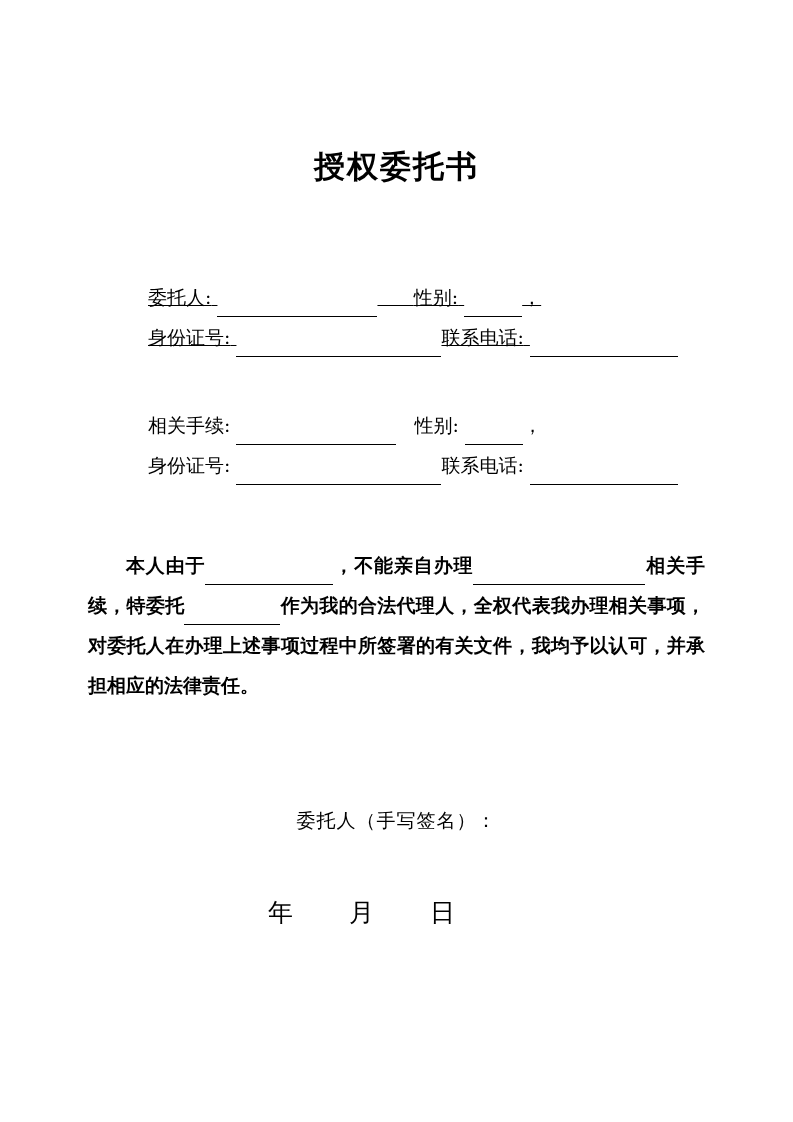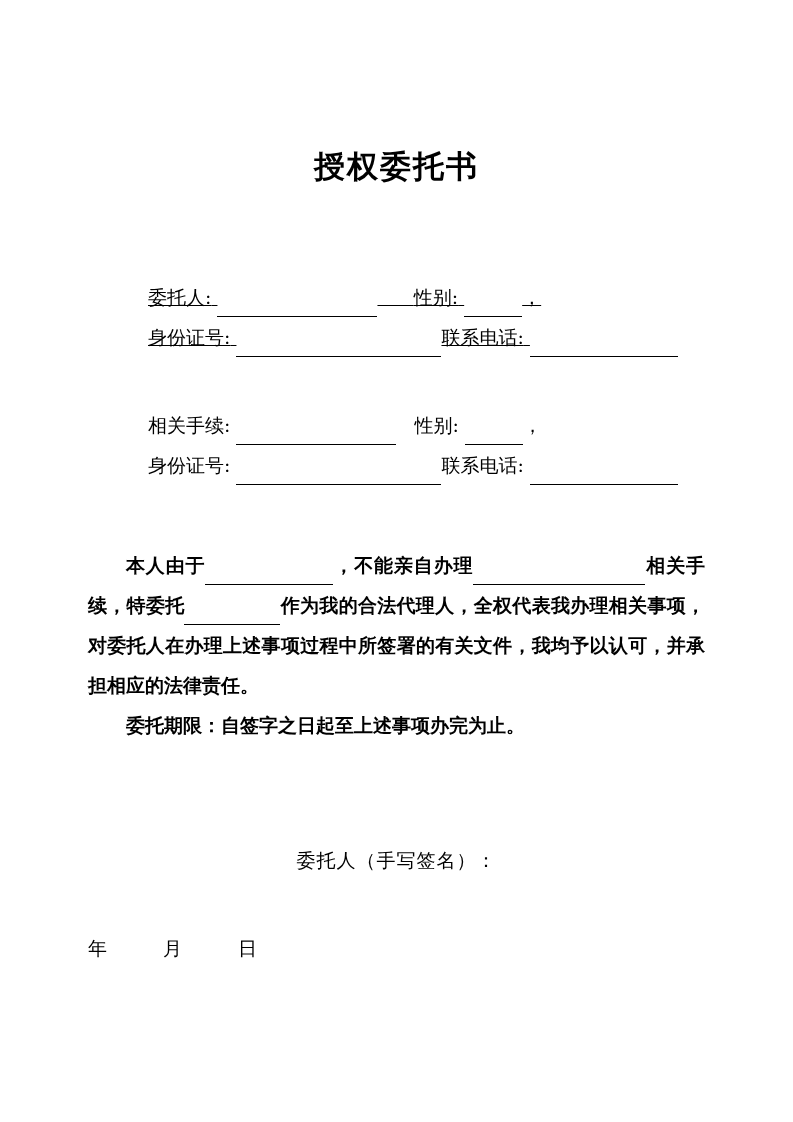--- a/index.html
+++ b/index.html
@@ -66,22 +66,22 @@
   .f-agent  { width: 96px; }
 
   .sig-line {
     margin-top: 103px;
     text-align: center;
     font-size: 19px;
     letter-spacing: 1px;
   }
   .date-line {
     margin-top: 62px;
-    font-size: 19px;
-    text-align: left;
+    font-size: 25px;
+    text-align: center;
     padding-right: 70px;
     letter-spacing: 0px;
   }
   .date-line .gap { display: inline-block; width: 56px; }
 </style>
 </head>
 <body>
 
 <div class="page">
 
@@ -114,23 +114,20 @@
       <span>身份证号:</span>
       <span class="fill f-id"></span><span>联系电话:</span>
       <span class="fill f-tel"></span>
     </div>
   </div>
 
   <div class="block-c">
     <div class="para">
       <span class="first">本人由于</span><span class="fill f-reason"></span><span>，不能亲自办理</span><span class="fill f-matter"></span><span>相关手续，特委托</span><span class="fill f-agent"></span><span>作为我的合法代理人，全权代表我办理相关事项，对委托人在办理上述事项过程中所签署的有关文件，我均予以认可，并承担相应的法律责任。</span>
     </div>
-    <div class="para">
-      <span class="first">委托期限：自签字之日起至上述事项办完为止。</span>
-    </div>
   </div>
 
   <div class="sig-line">委托人（手写签名）：</div>
 
   <div class="date-line">
     <span>年</span><span class="gap"></span><span>月</span><span class="gap"></span><span>日</span>
   </div>
 
 </div>
 

